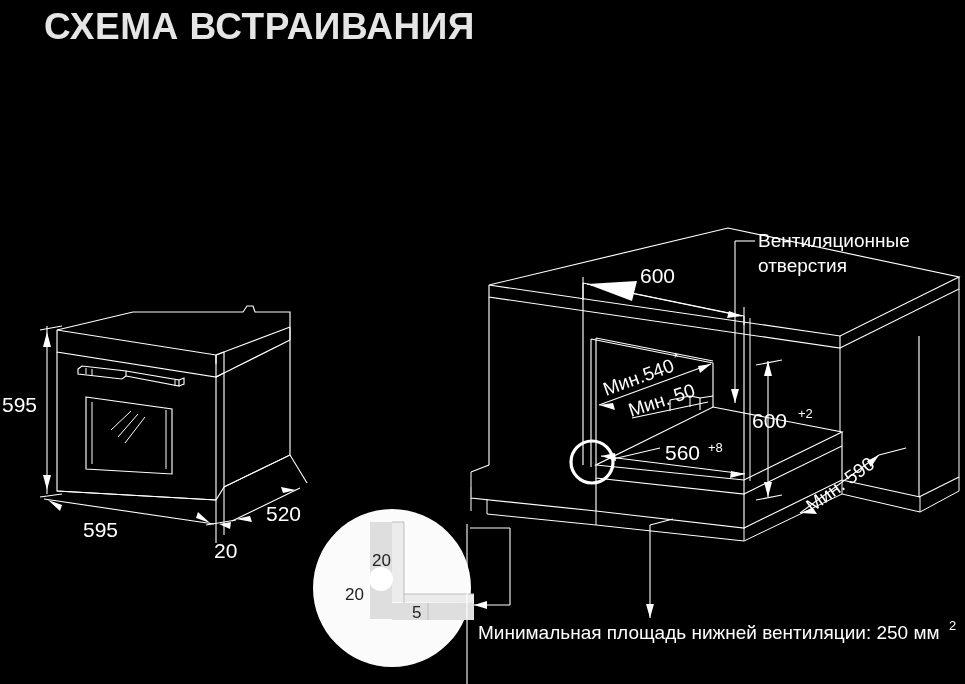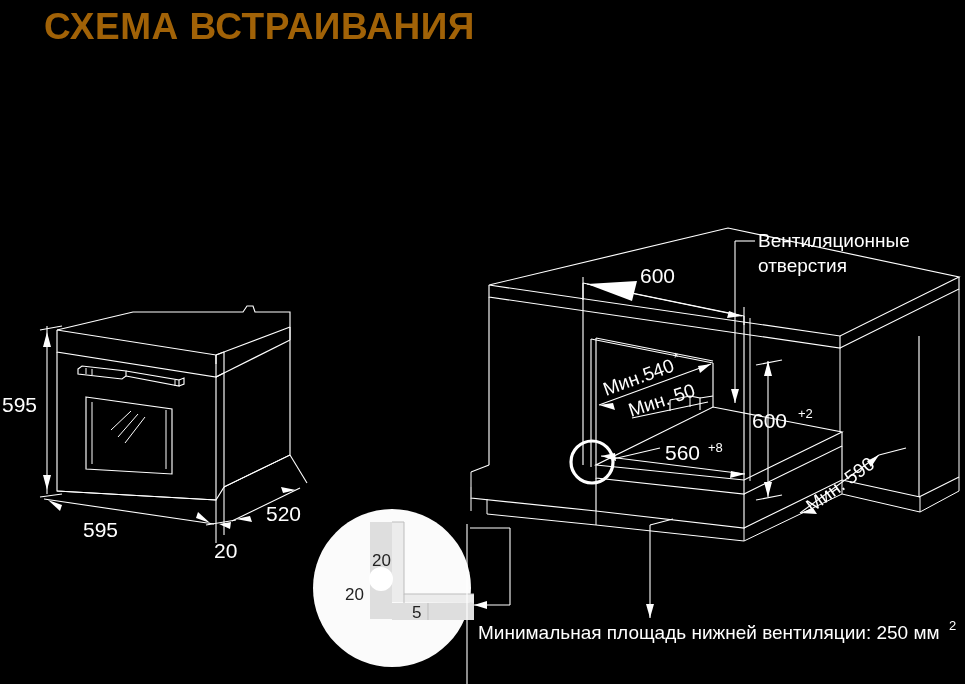--- a/index.html
+++ b/index.html
@@ -22,21 +22,21 @@
     height: 684px;
     background: #000000;
   }
   .page-title {
     position: absolute;
     left: 44px;
     top: 6px;
     font-size: 37px;
     font-weight: bold;
     letter-spacing: 0.5px;
-    color: #a16207;
+    color: #e5e5e5;
     white-space: nowrap;
   }
   svg.drawing {
     position: absolute;
     left: 0; top: 0;
     width: 965px;
     height: 684px;
   }
   .ln {
     stroke: #ffffff;

